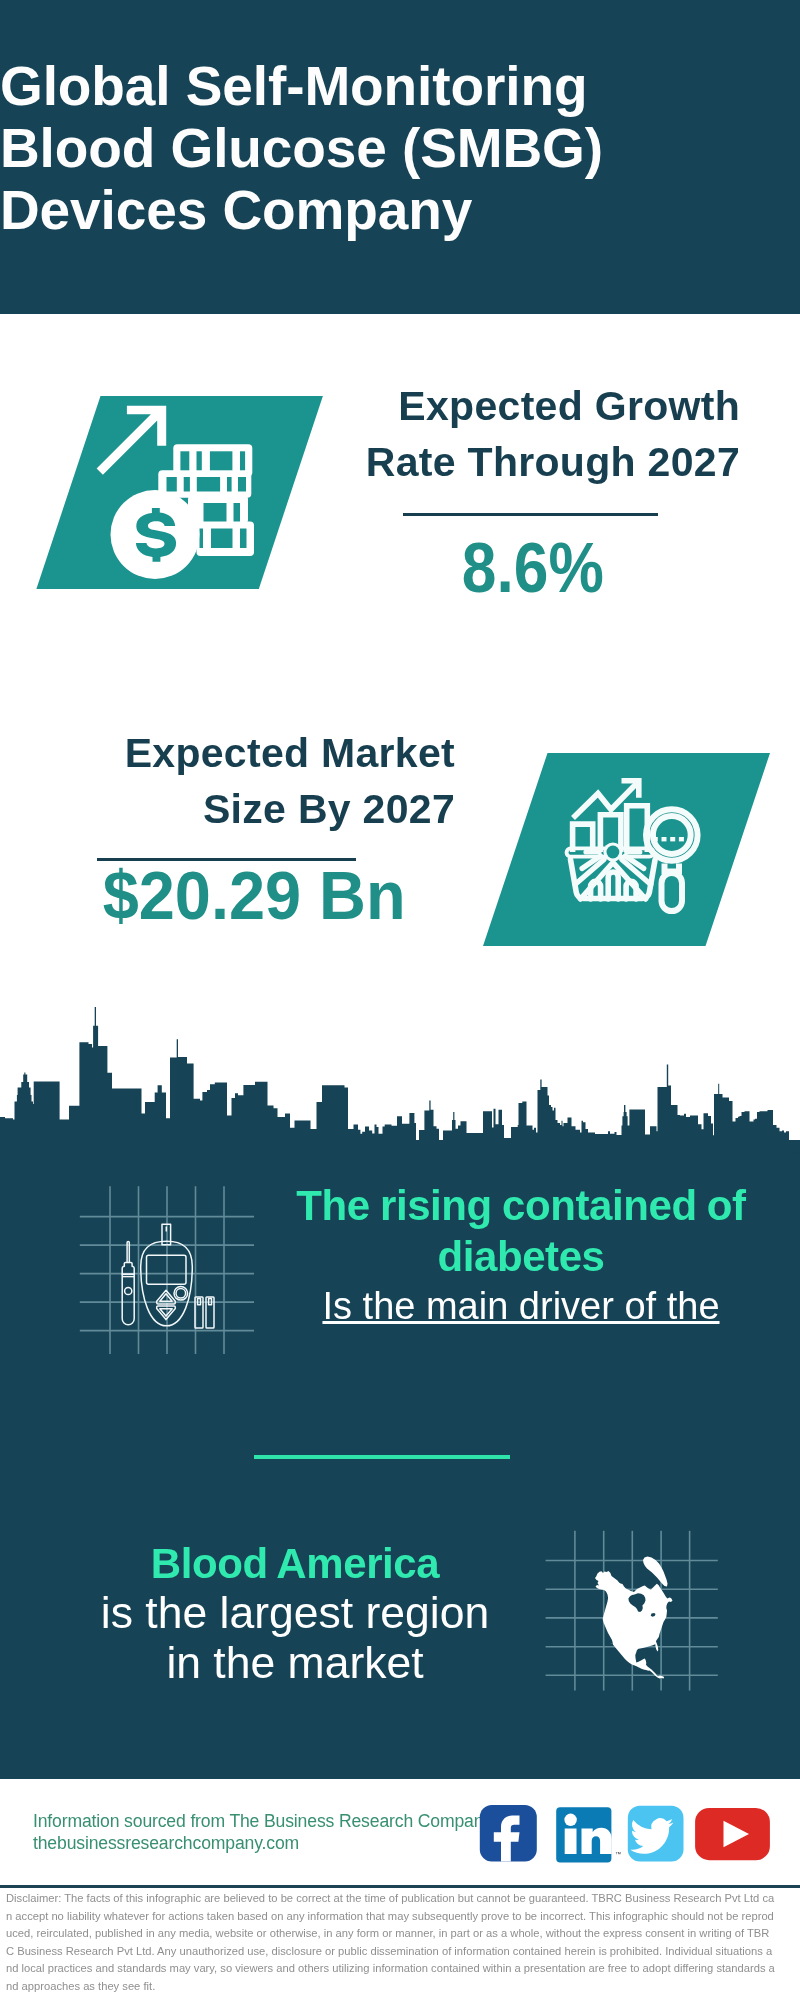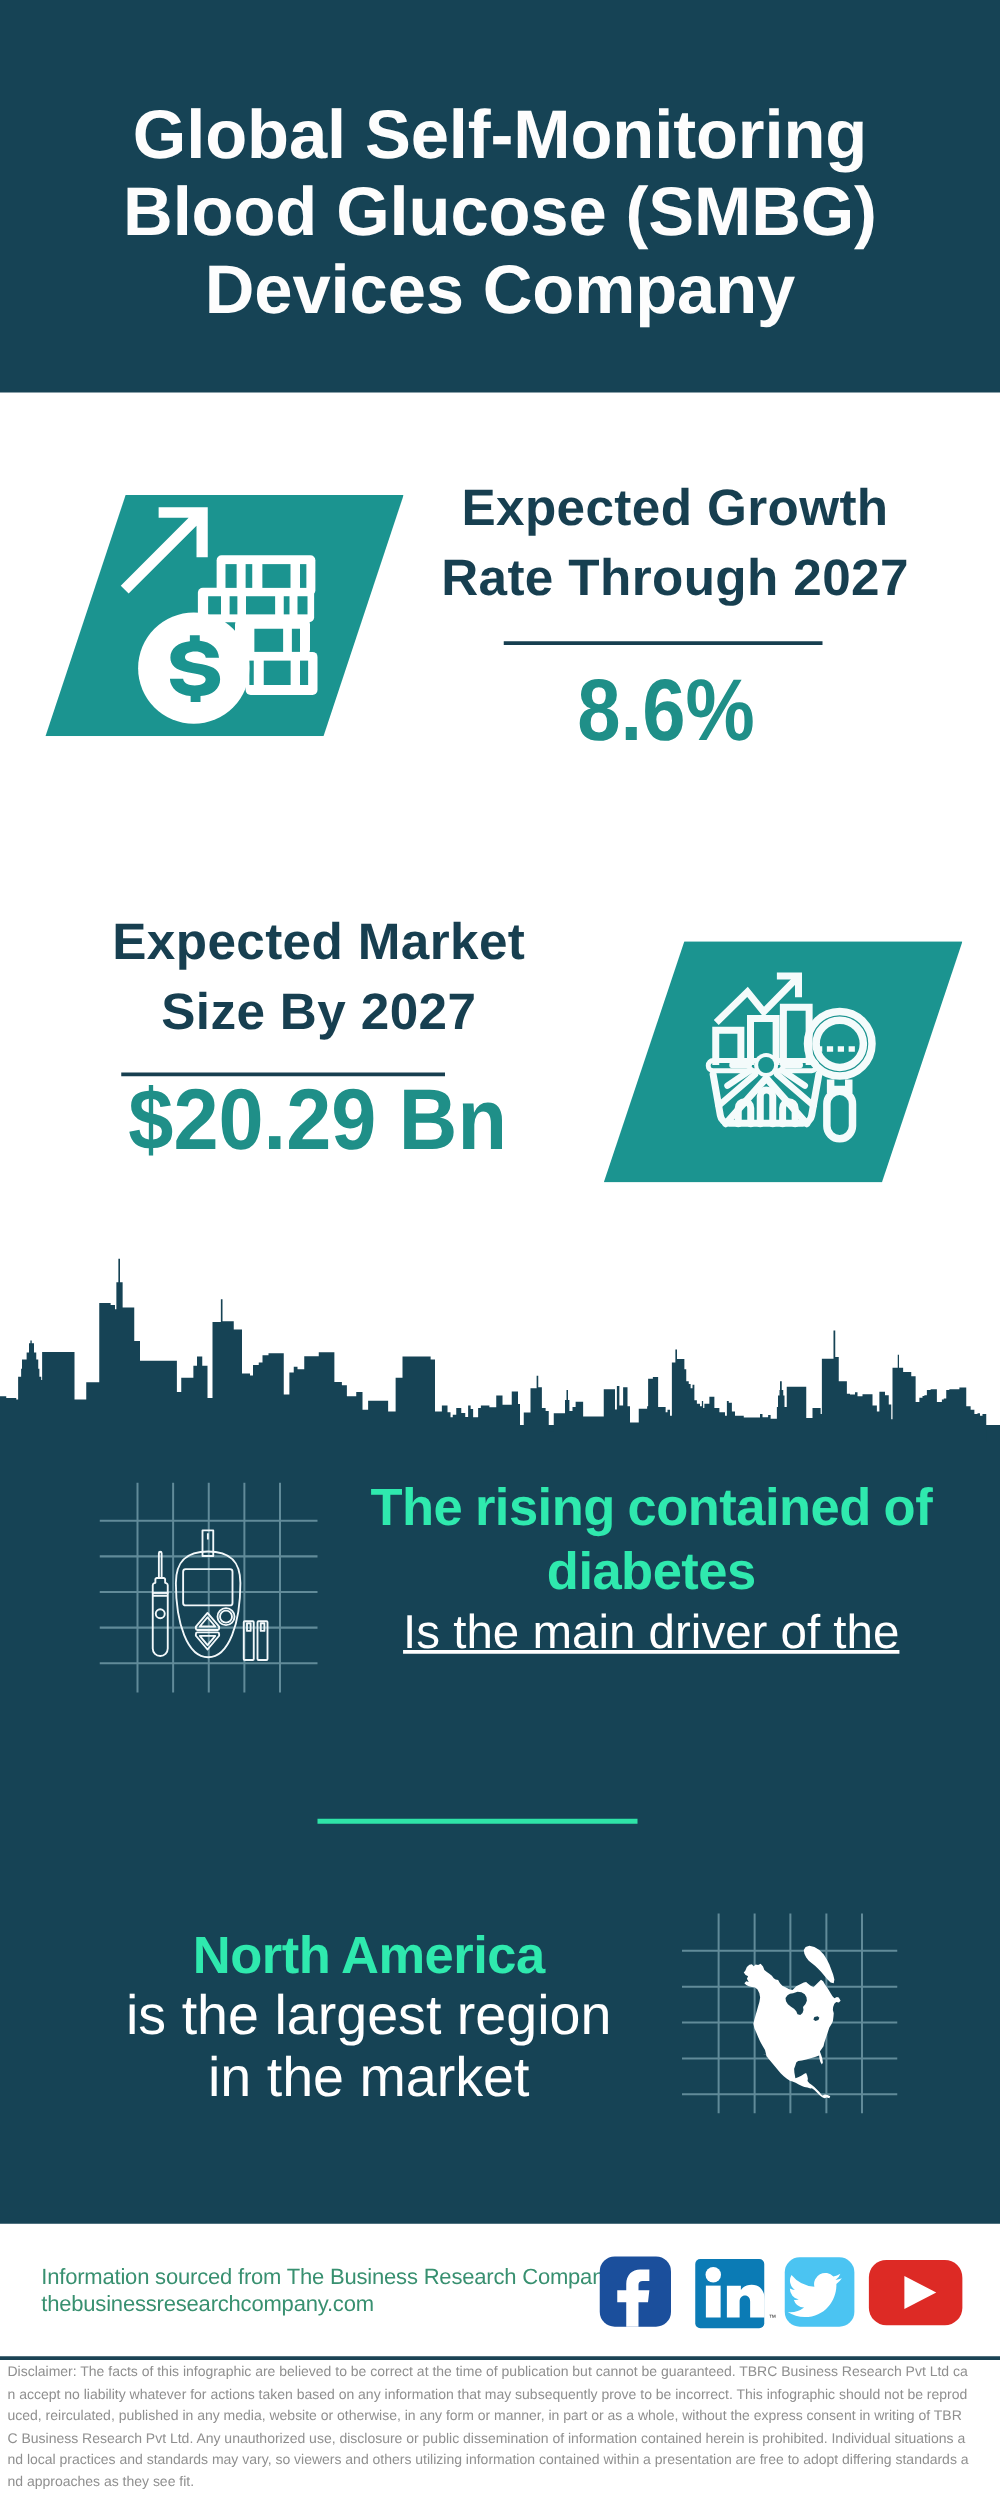--- a/index.html
+++ b/index.html
@@ -2,27 +2,27 @@
 <html><head>
 <meta charset="utf-8">
 <style>
   html,body{margin:0;padding:0;}
   body{width:800px;height:2000px;background:#fff;font-family:"Liberation Sans",sans-serif;overflow:hidden;
        -webkit-font-smoothing:antialiased;}
   .page{position:relative;width:800px;height:2000px;}
 
   
   .header{position:absolute;left:0;top:0;width:800px;height:314px;background:#164355;}
-  .header-title{position:absolute;left:0;top:76px;width:800px;text-align:center;
+  .header-title{position:absolute;left:0;top:55px;width:800px;
     color:#fdfdfd;font-size:55px;font-weight:bold;line-height:62px;letter-spacing:-0.1px;}
   .header-title div{white-space:nowrap;}
 
   
   .stat-label{position:absolute;color:#173f50;font-size:41px;font-weight:bold;line-height:56px;letter-spacing:0.3px;
-              text-align:center;white-space:nowrap;}
+              text-align:right;white-space:nowrap;}
   .stat-rule{position:absolute;height:3px;background:#173f50;}
   .stat-value{position:absolute;color:#1F8F88;font-weight:bold;line-height:1;
               text-align:center;white-space:nowrap;}
   .stat-value span{display:inline-block;transform-origin:50% 50%;}
 
   .par{position:absolute;background:#1B9490;}
 
   
   .hl{position:absolute;text-align:center;}
   .hl-accent{color:#2FE9AE;font-size:42px;font-weight:bold;line-height:51px;letter-spacing:-0.42px;word-spacing:-1px;}
@@ -203,21 +203,21 @@
     <div>The rising contained of</div>
     <div>diabetes</div>
   </div>
   <div class="hl hl-body" style="left:271px;top:1285px;width:500px;text-decoration:underline;">
     <div>Is the main driver of the</div>
   </div>
 
   <div class="hl-rule" style="left:254px;top:1455px;width:256px;"></div>
 
   <div class="hl hl-accent" style="left:45px;top:1538px;width:500px;">
-    <div>North America</div>
+    <div>Blood America</div>
   </div>
 
   <div class="footer-source">
     <div>Information sourced from The Business Research Company</div>
     <div>thebusinessresearchcompany.com</div>
   </div>
 
   <svg class="social" style="left:478px;top:1803px;" width="296" height="62" viewBox="478 1803 296 62">
     <g>
       <rect x="479.8" y="1805.1" width="57" height="56.3" rx="12" fill="#1B4F9C"></rect>

